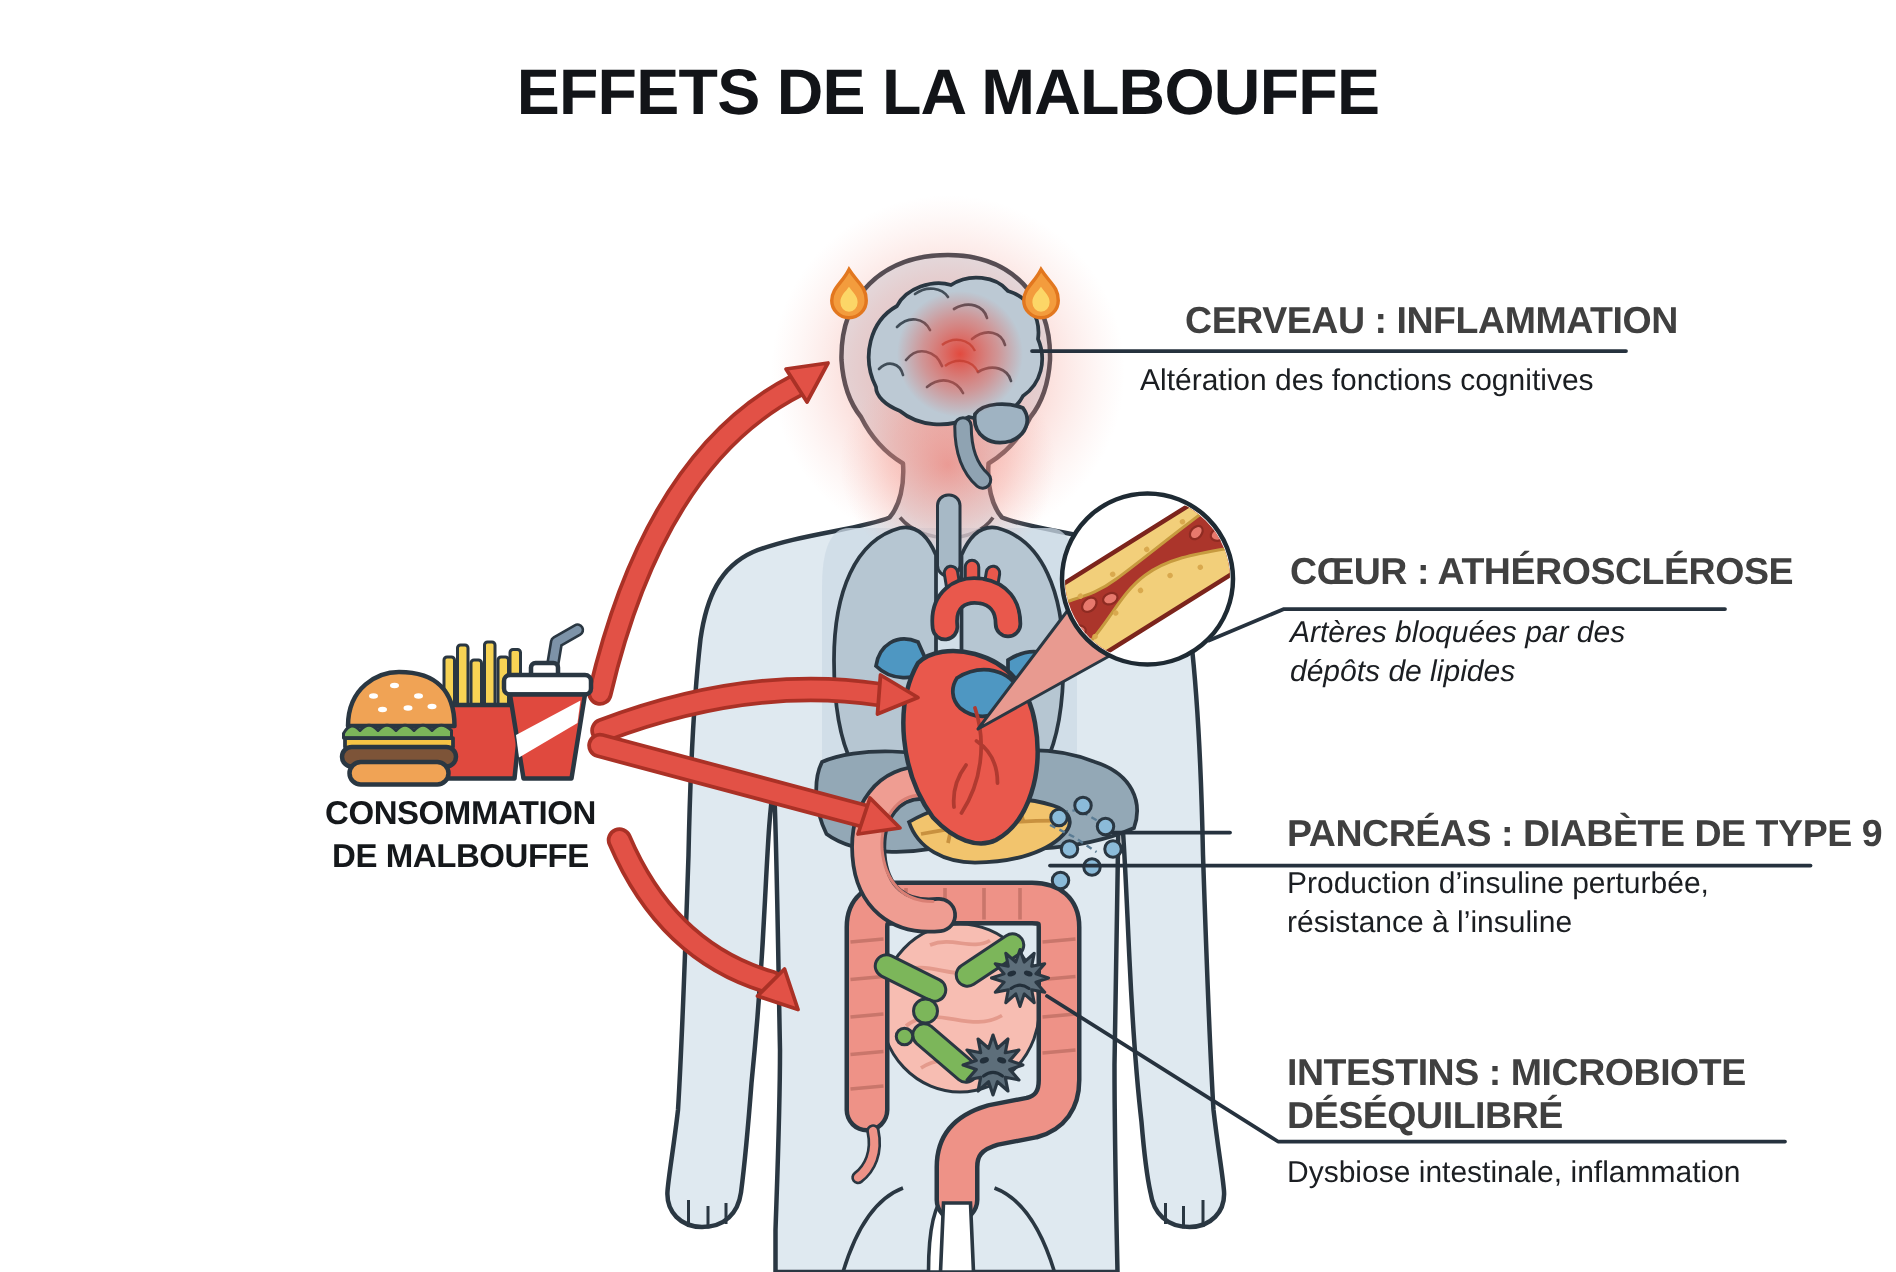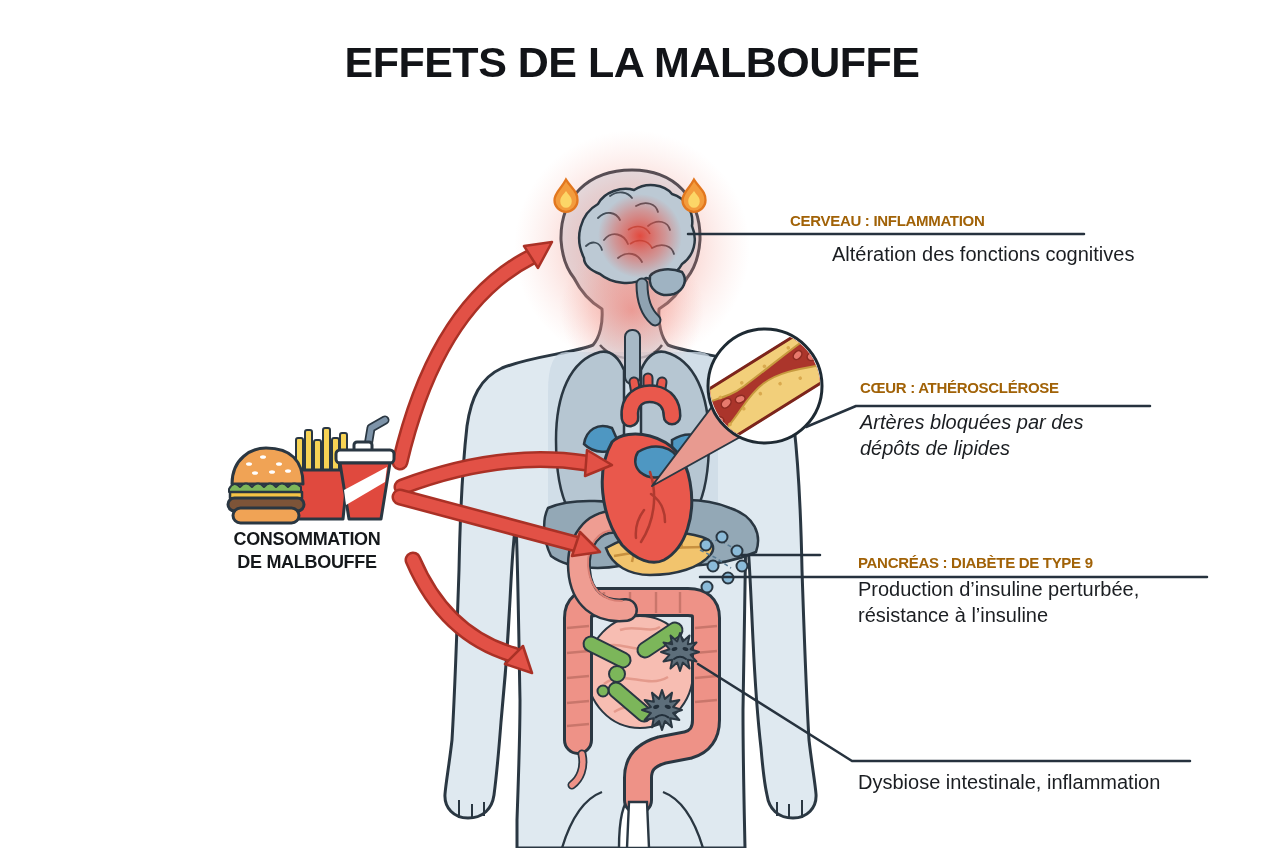--- a/index.html
+++ b/index.html
@@ -1,28 +1,28 @@
 <!DOCTYPE html>
 <html><head>
 <meta charset="utf-8">
 <style>
   html,body{margin:0;padding:0;background:#ffffff;}
   #stage{position:relative;width:1264px;height:848px;background:#ffffff;overflow:hidden;
          font-family:"Liberation Sans", sans-serif;color:#15181b;}
   #illustration{position:absolute;left:0;top:0;width:1264px;height:848px;}
   .title{position:absolute;left:0;top:36px;width:1264px;text-align:center;
          font-size:43px;font-weight:700;letter-spacing:-0.5px;line-height:1.22;color:#121418;}
-  .ann-heading{position:absolute;font-size:15px;font-weight:800;letter-spacing:-0.3px;
-               line-height:1.16;color:#a16207;white-space:nowrap;margin-top:12px;}
+  .ann-heading{position:absolute;font-size:25px;font-weight:800;letter-spacing:-0.3px;
+               line-height:1.16;color:#404040;white-space:nowrap;}
   .ann-heading.wrap{white-space:normal;}
   .ann-desc{position:absolute;font-size:20px;font-weight:400;line-height:1.3;color:#1b1e22;
             white-space:nowrap;}
   .ann-desc.wrap{white-space:normal;}
   .source-label{position:absolute;left:192px;top:528px;width:230px;text-align:center;
-                font-size:18px;font-weight:800;letter-spacing:-0.3px;line-height:1.3;color:#15181b;}
+                font-size:22px;font-weight:800;letter-spacing:-0.3px;line-height:1.3;color:#15181b;}
 </style>
 </head>
 <body>
 
 <div id="stage">
 
   <svg id="illustration" viewBox="0 0 1264 848" xmlns="http://www.w3.org/2000/svg" aria-hidden="true">
     <defs>
       <radialGradient id="gradPink" cx="50%" cy="50%" r="50%">
         <stop offset="0%" stop-color="#ef7165" stop-opacity="0.55"></stop>
@@ -273,23 +273,24 @@
   <div class="title">
     <div>EFFETS DE LA MALBOUFFE</div>
   </div>
 
   <div class="source-label">
     <div>CONSOMMATION</div>
     <div>DE MALBOUFFE</div>
   </div>
 
   <div class="ann-heading" style="left:790px;top:200px;">CERVEAU : INFLAMMATION</div>
-  <div class="ann-desc" style="left:832px;top:241px;text-align:center;">Altération des fonctions cognitives</div>
+  <div class="ann-desc" style="left:760px;top:241px;text-align:center;">Altération des fonctions cognitives</div>
 
   <div class="ann-heading" style="left:860px;top:367px;">CŒUR : ATHÉROSCLÉROSE</div>
   <div class="ann-desc wrap" style="left:860px;top:409px;width:258px;font-style:italic;">Artères bloquées par des dépôts de lipides</div>
 
   <div class="ann-heading" style="left:858px;top:542px;">PANCRÉAS : DIABÈTE DE TYPE 9</div>
   <div class="ann-desc wrap" style="left:858px;top:576px;width:320px;">Production d’insuline perturbée, résistance à l’insuline</div>
 
+  <div class="ann-heading wrap" style="left:858px;top:701px;width:330px;">INTESTINS : MICROBIOTE DÉSÉQUILIBRÉ</div>
   <div class="ann-desc" style="left:858px;top:769px;">Dysbiose intestinale, inflammation</div>
 
 </div>
 
 </body></html>

